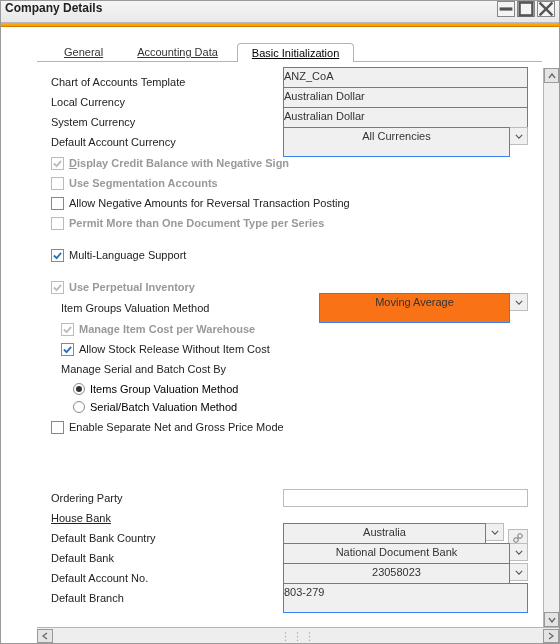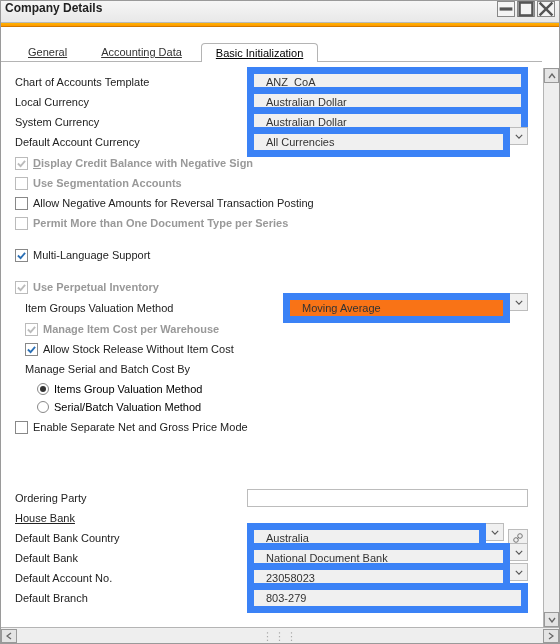--- a/index.html
+++ b/index.html
@@ -3,29 +3,29 @@
 <meta charset="utf-8">
 <style>
   * { box-sizing: border-box; font-family: "Segoe UI", Tahoma, Arial, sans-serif; font-size: 11px; }
   html, body { margin:0; padding:0; background:#fff; }
   .window { width:560px; height:644px; border:1px solid #9a9a9a; position:relative; display:flex; flex-direction:column; }
   .titlebar { height:22px; background:linear-gradient(#f6f6f6,#e8e8e8); border-bottom:1px solid #b8b8b8; display:flex; align-items:flex-start; padding:0 4px; }
   .titlebar .title { font-weight:bold; font-size:12px; color:#222; flex:1; }
   .title-ctrl { width:18px; height:16px; border:1px solid #888; background:#f4f4f4; display:inline-flex; align-items:center; justify-content:center; margin-left:2px; color:#444; }
   .orangebar { height:4px; background:linear-gradient(#ffb300,#ff9800); border-bottom:1px solid #d07800; }
   .whitebar { height:7px; background:#fff; }
-  .content { flex:1; overflow:hidden; position:relative; }
+  .content { flex:1; overflow:hidden; position:relative;margin-left:36px; }
   .tabs { display:flex; gap:4px; padding:4px 12px 0 12px; border-bottom:1px solid #b4b4b4; align-items:flex-end; height:28px; }
   .tab { padding:3px 14px; border:1px solid transparent; border-bottom:none; color:#333; border-top-left-radius:4px; border-top-right-radius:4px; text-decoration:underline; }
   .tab.active { background:#fff; border-color:#b4b4b4; text-decoration:underline; color:#000; position:relative; top:1px; }
   .pane { padding:10px 14px 0 14px; }
   .row { display:flex; align-items:center; height:20px; }
   .lbl { width:232px; color:#222; }
-  .val { flex:1; border:7px solid #3b82f6; background:#f0f0f0; padding:1px 12px; height:30px; line-height:15px; color:#333; }
-  .combo { flex:1; display:flex; }
+  .val { flex:1; border:1px solid #3b82f6; background:#f0f0f0; padding:1px 0; height:30px; line-height:15px; color:#333; }
+  .combo { flex:1; display:flex;text-align:center; }
   .combo .val { flex:1; }
   .combo .arrow { width:18px; height:18px; border:1px solid #bcbcbc; border-left:none; background:#f0f0f0; display:flex; align-items:center; justify-content:center; }
   .arrow svg { width:8px; height:5px; }
   .chk-row { display:flex; align-items:center; height:18px; gap:5px; margin:2px 0; }
   .chk-row.indent1 { margin-left:10px; }
   .chk { width:13px; height:13px; border:1px solid #888; background:#fff; display:inline-flex; align-items:center; justify-content:center; }
   .chk.disabled { border-color:#bbb; }
   .chk svg { width:9px; height:9px; }
   .chk-label { color:#222; }
   .disabled .chk-label, .chk-row.disabled .chk-label { color:#999;font-weight:bold; }

